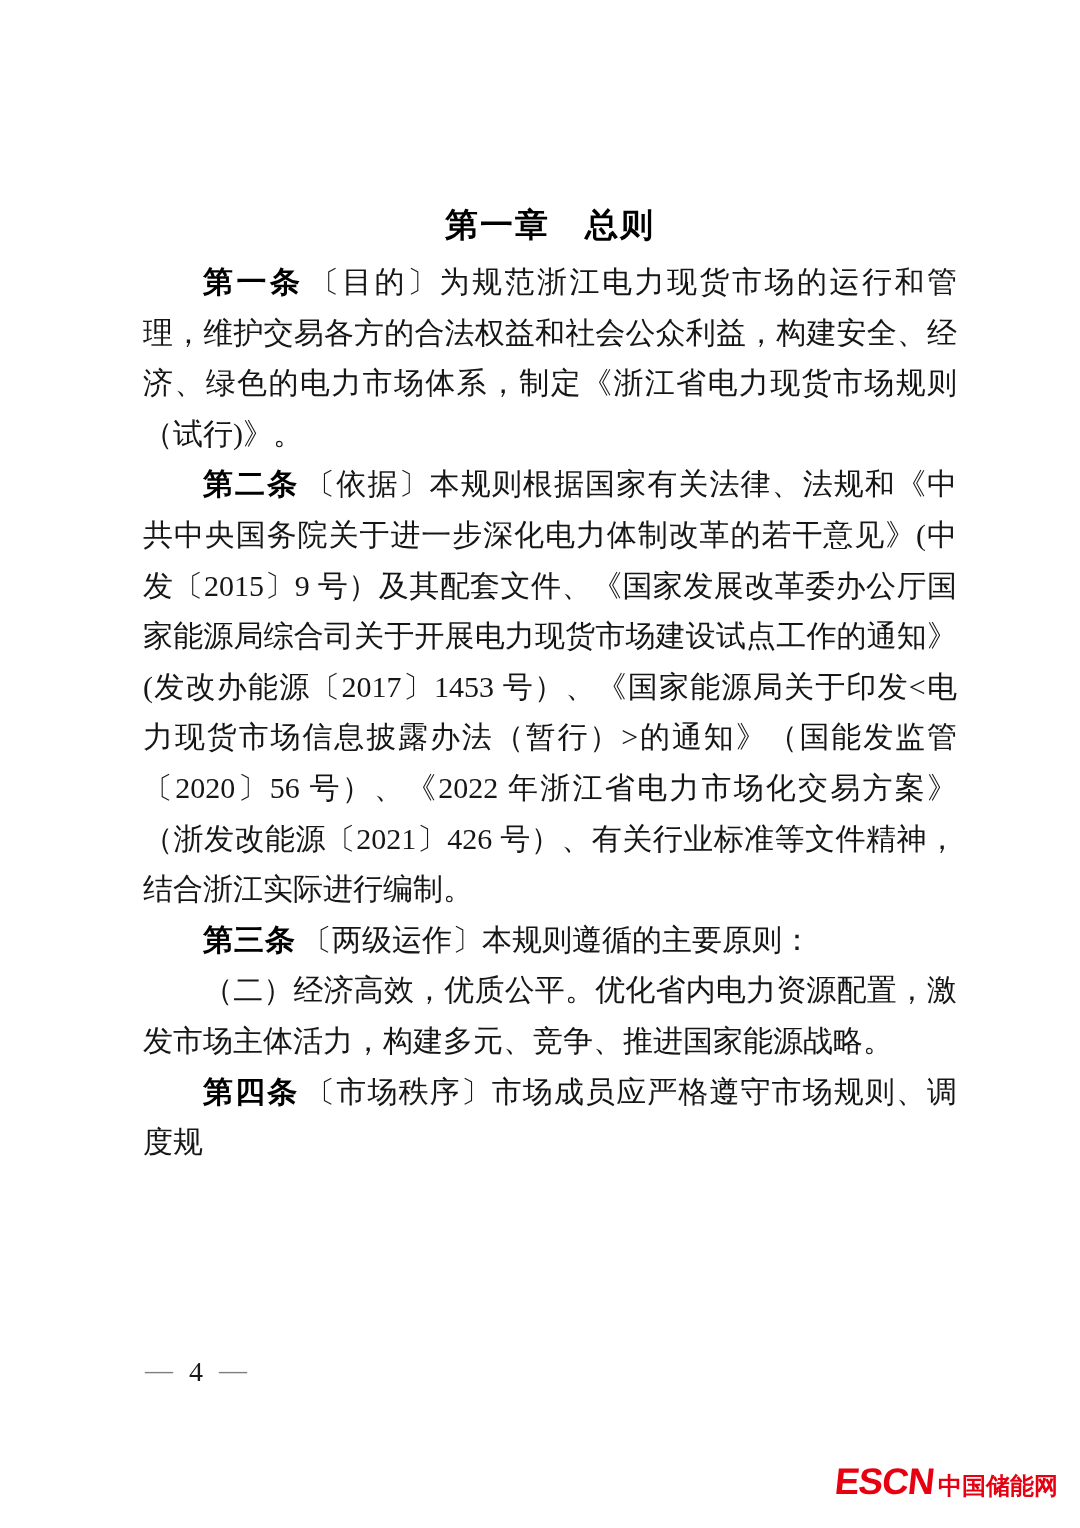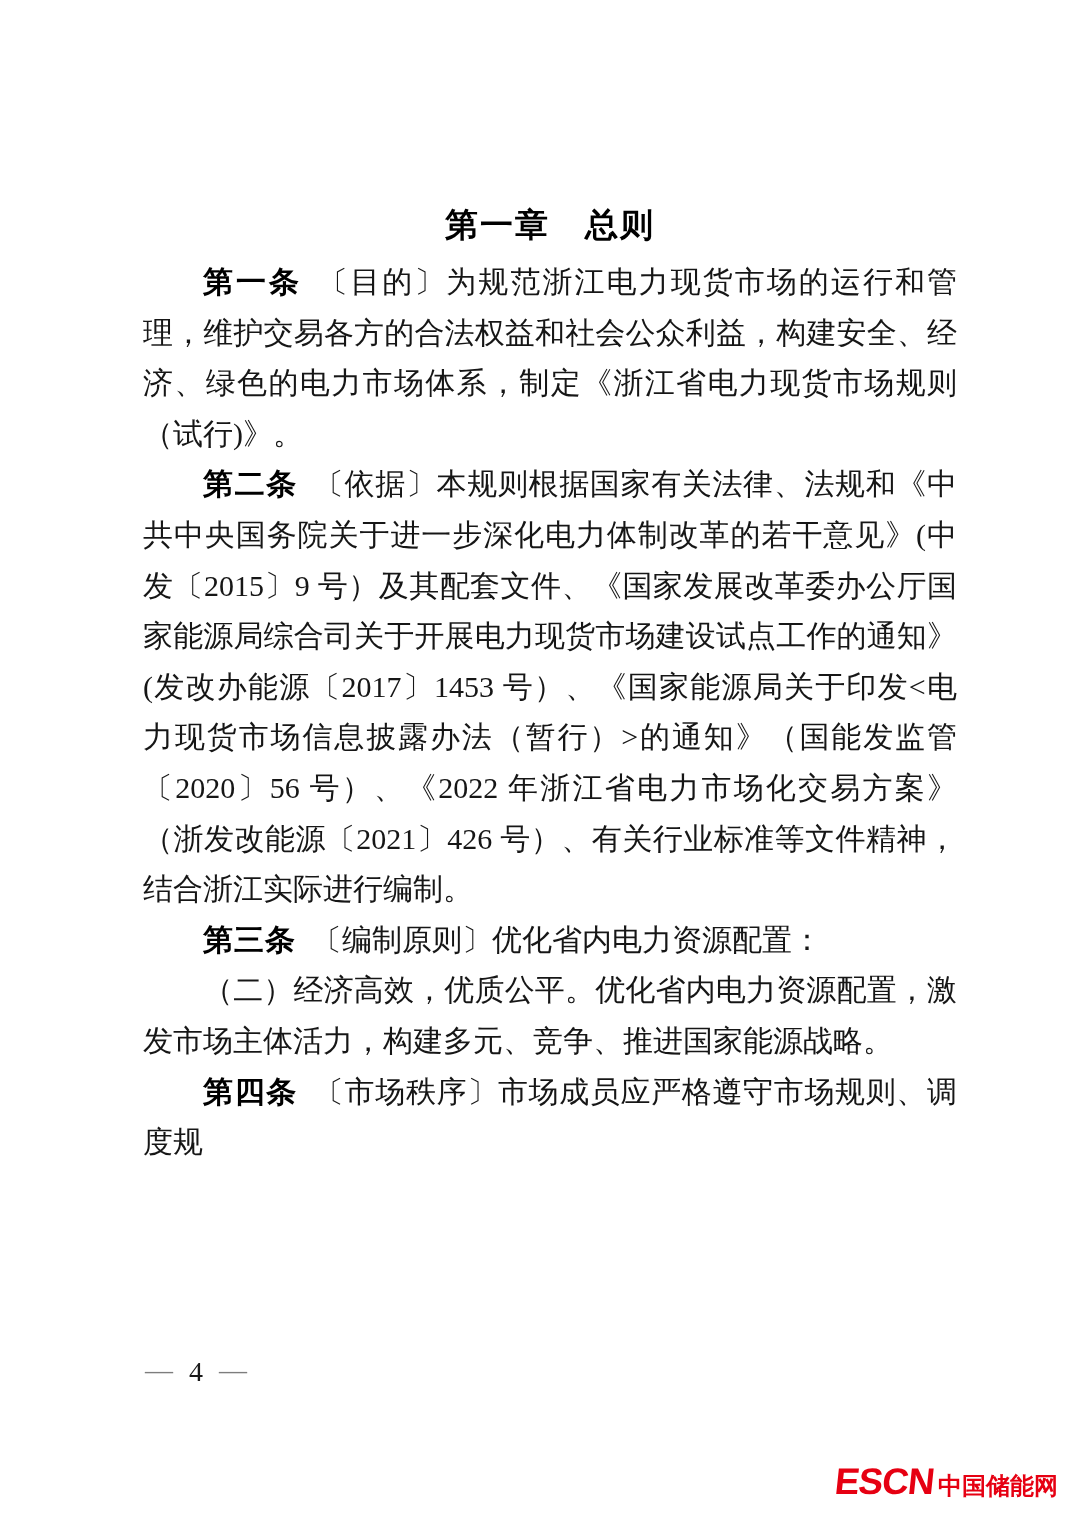--- a/index.html
+++ b/index.html
@@ -44,21 +44,21 @@
   }
   .doc-body p {
     text-indent: 2em;
     margin: 0;
   }
   .article-label {
     font-family: "Liberation Sans", "DejaVu Sans", sans-serif;
     font-weight: 700;
     color: #000000;
     letter-spacing: 1px;
-    margin-right: 16px;
+    margin-right: 6px;
   }
   .footer-pageno {
     position: absolute;
     left: 145px;
     top: 1356px;
     font-size: 28px;
     color: #000000;
     letter-spacing: 2px;
     white-space: pre;
   }
@@ -100,21 +100,21 @@
 </head>
 <body>
 
 <div class="page">
 
   <div class="doc-title">第一章　总则</div>
 
   <div class="doc-body">
     <p><span class="article-label">第一条</span><span>〔目的〕为规范浙江电力现货市场的运行和管理，维护交易各方的合法权益和社会公众利益，构建安全、经济、绿色的电力市场体系，制定《浙江省电力现货市场规则（试行)》。</span></p>
     <p><span class="article-label">第二条</span><span>〔依据〕本规则根据国家有关法律、法规和《中共中央国务院关于进一步深化电力体制改革的若干意见》(中发〔2015〕9 号）及其配套文件、《国家发展改革委办公厅国家能源局综合司关于开展电力现货市场建设试点工作的通知》(发改办能源〔2017〕1453 号）、《国家能源局关于印发&lt;电力现货市场信息披露办法（暂行）&gt;的通知》（国能发监管〔2020〕56 号）、《2022 年浙江省电力市场化交易方案》（浙发改能源〔2021〕426 号）、有关行业标准等文件精神，结合浙江实际进行编制。</span></p>
-    <p><span class="article-label">第三条</span><span>〔编制原则〕优化省内电力资源配置：</span></p>
+    <p><span class="article-label">第三条</span><span>〔两级运作〕本规则遵循的主要原则：</span></p>
     <p><span>（二）经济高效，优质公平。优化省内电力资源配置，激发市场主体活力，构建多元、竞争、推进国家能源战略。</span></p>
     <p><span class="article-label">第四条</span><span>〔市场秩序〕市场成员应严格遵守市场规则、调度规</span></p>
   </div>
 
   <div class="footer-pageno"><span class="dash">—</span><span class="num">4</span><span class="dash">—</span></div>
 
   <div class="brand-logo">
     <span class="brand-abbr">ESCN</span>
     <span class="brand-name">中国储能网</span>
   </div>

